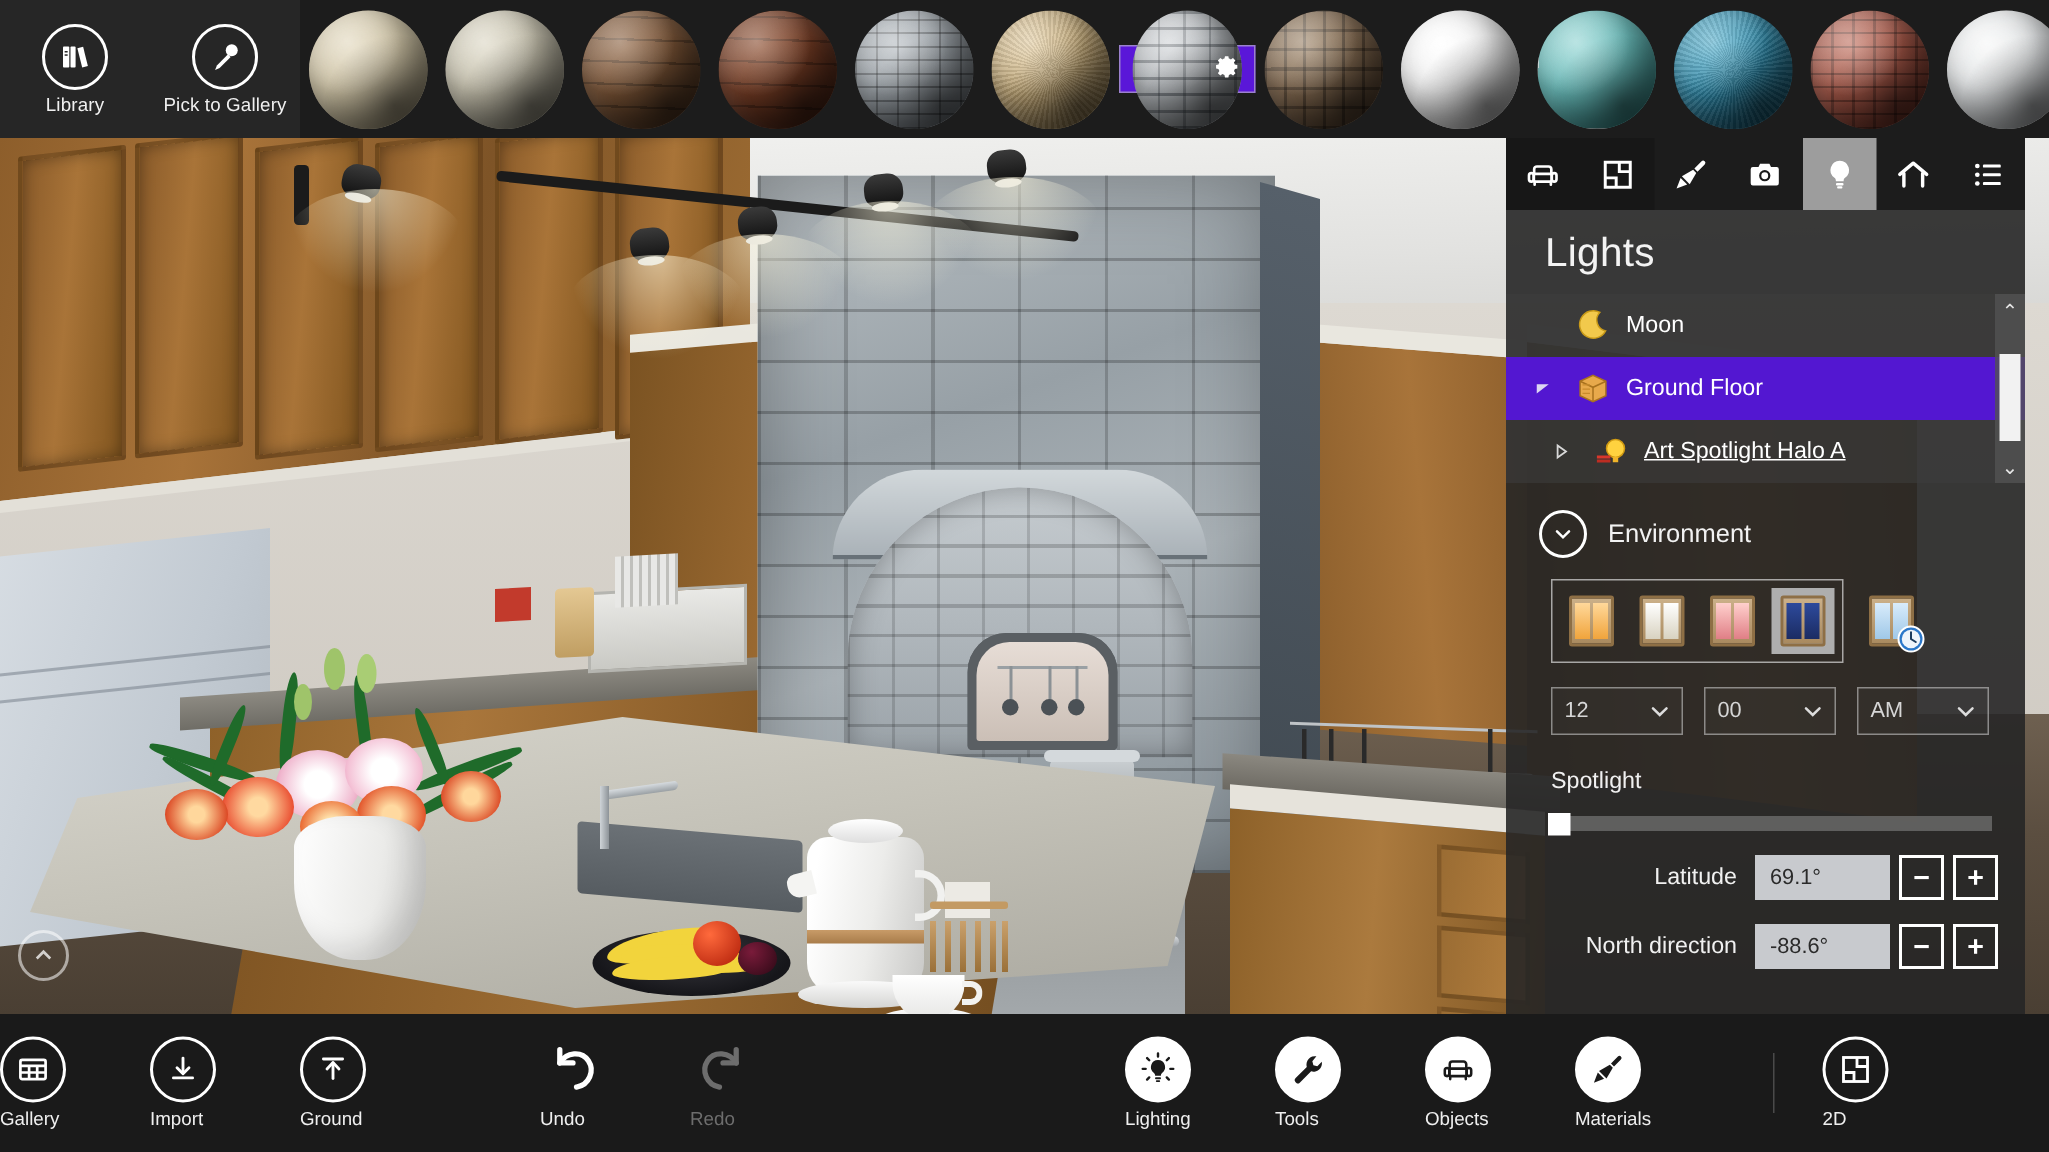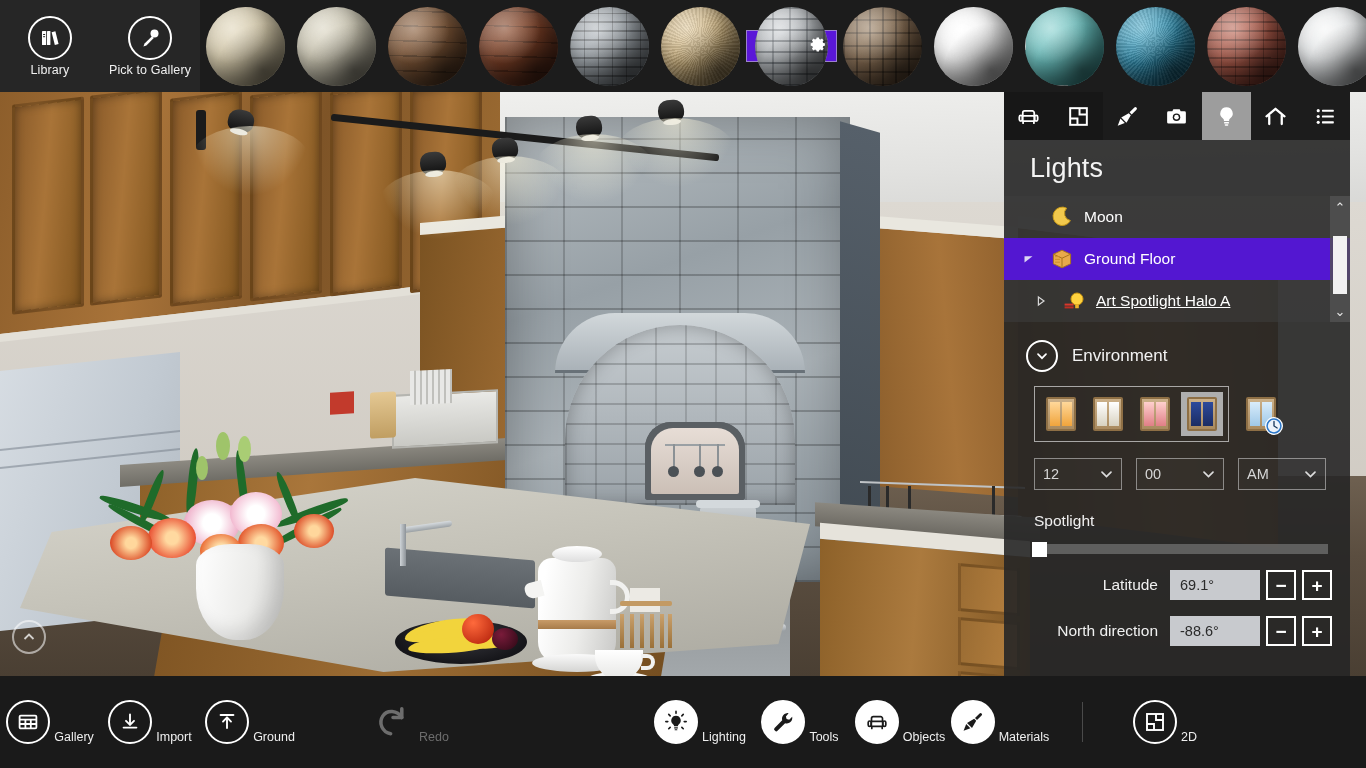--- a/index.html
+++ b/index.html
@@ -340,21 +340,21 @@
     display:flex; align-items:center; justify-content:center; color:#fff; font-size:19px; font-weight:700;
     cursor:pointer; line-height:1;
   }
 
   
   .bottombar {
     position:absolute; left:0; bottom:0; width:1366px; height:92px; z-index:30;
     background:#1a1a1a; display:flex; align-items:center;
   }
   .bbtn {
-    width:100px; flex:0 0 100px; display:flex; flex-direction:row; align-items:flex-end;
+    width:100px; flex:0 0 100px; display:flex; flex-direction:column; align-items:flex-start;
     justify-content:center; gap:4px; cursor:pointer;
   }
   .bbtn .circ { width:44px; height:44px; border-radius:50%; border:2px solid #fff; display:flex; align-items:center; justify-content:center; }
   .bbtn .circ.filled { background:#fff; border-color:#fff; }
   .bbtn .lbl { font-size:12.5px; color:#efefef; }
   .bbtn.disabled .circ { border-color:#6d6d6d; }
   .bbtn.disabled .lbl { color:#6d6d6d; }
   .bbtn.disabled svg { color:#6d6d6d; }
   .vdiv { width:1px; height:40px; background:#4a4a4a; flex:0 0 1px; }
   svg { display:block; }
@@ -850,20 +850,29 @@
         <span class="circ">
           <svg width="24" height="24" viewBox="0 0 24 24" fill="none" stroke="#ffffff" stroke-width="1.9" stroke-linecap="round" stroke-linejoin="round">
             <path d="M12 18 V7.6"></path>
             <path d="M8 11.6 L12 7.4 L16 11.6"></path>
             <path d="M5.6 5 H18.4"></path>
           </svg>
         </span>
         <span class="lbl">Ground</span>
       </div>
       <div style="flex: 0 0 60px;"></div>
+      <div class="bbtn">
+        <span class="circ" style="border: none;">
+          <svg width="44" height="44" viewBox="0 0 30 30" fill="none" stroke="#ffffff" stroke-width="2.4" stroke-linecap="round" stroke-linejoin="round">
+            <path d="M9 6 V12 H15"></path>
+            <path d="M9 12 C12 7 19 6.4 22 11 C25 15.6 22.4 22 16.6 23"></path>
+          </svg>
+        </span>
+        <span class="lbl">Undo</span>
+      </div>
       <div class="bbtn disabled">
         <span class="circ" style="border: none;">
           <svg width="44" height="44" viewBox="0 0 30 30" fill="none" stroke="#6d6d6d" stroke-width="2.4" stroke-linecap="round" stroke-linejoin="round">
             <path d="M21 6 V12 H15"></path>
             <path d="M21 12 C18 7 11 6.4 8 11 C5 15.6 7.6 22 13.4 23"></path>
           </svg>
         </span>
         <span class="lbl">Redo</span>
       </div>
       <div style="flex: 0 0 190px;"></div>

